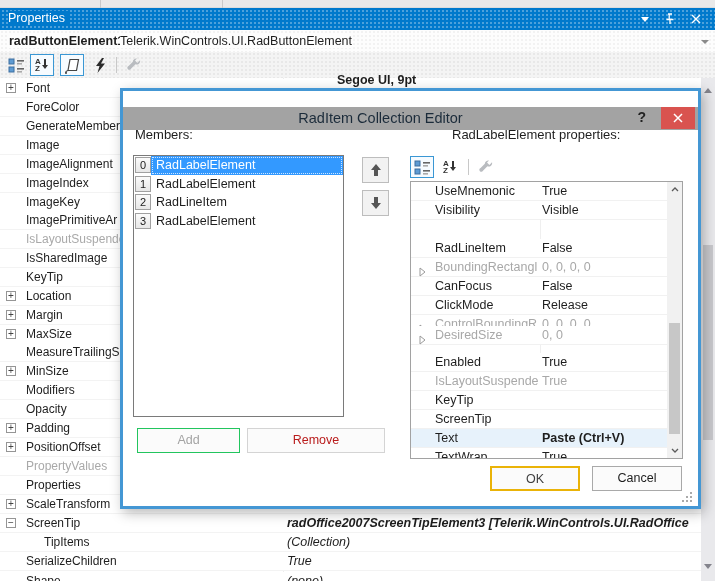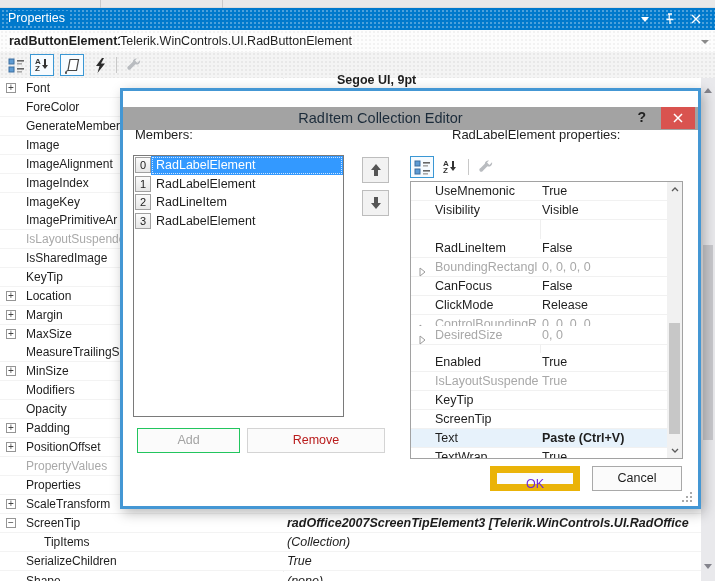--- a/index.html
+++ b/index.html
@@ -77,21 +77,21 @@
   .mlabel{flex:1;font-size:12.5px;padding:2px 0 0 5px;white-space:nowrap;overflow:hidden;}
   .mitem.selected .mlabel{background:#3399ff;color:#fff;outline:1px dotted #cfe6ff;outline-offset:-2px;}
 
   .updown{position:absolute;left:239px;width:27px;height:26px;background:#f2f2f2;border:1px solid #bdbdbd;
           display:flex;align-items:center;justify-content:center;}
   .btn-up{top:66px;} .btn-down{top:99px;}
 
   .dlg-btn{position:absolute;height:25px;font-size:12.5px;text-align:center;line-height:23px;background:#fbfbfb;}
   .btn-add{left:14px;top:337px;width:103px;border:1px solid #22c55e;color:#a3a3a3;}
   .btn-remove{left:124px;top:337px;width:138px;border:1px solid #d4d4d4;color:#b91c1c;}
-  .btn-ok{left:367px;top:375px;width:90px;border:7px solid #eab308;color:#6d28d9;}
+  .btn-ok{left:367px;top:375px;width:90px;border:2px solid #eab308;color:#404040;}
   .btn-cancel{left:469px;top:375px;width:90px;border:1px solid #a9a9a9;color:#1c1c1c;}
 
   .dlg-toolbar-icon{position:absolute;top:65px;width:24px;height:22px;display:flex;align-items:center;justify-content:center;}
   .dti-1{left:287px;border:1px solid #3a97d4;background:#f6fbff;}
   .dti-2{left:315px;}
   .dti-sep{position:absolute;left:345px;top:68px;width:1px;height:16px;background:#c8c8c8;}
   .dti-3{left:351px;}
 
   .propgrid{position:absolute;left:287px;top:90px;width:273px;height:278px;border:1px solid #a2a2a2;background:#fff;overflow:hidden;}
   .pg-rows{position:absolute;left:0;top:0;width:256px;height:276px;overflow:hidden;}

